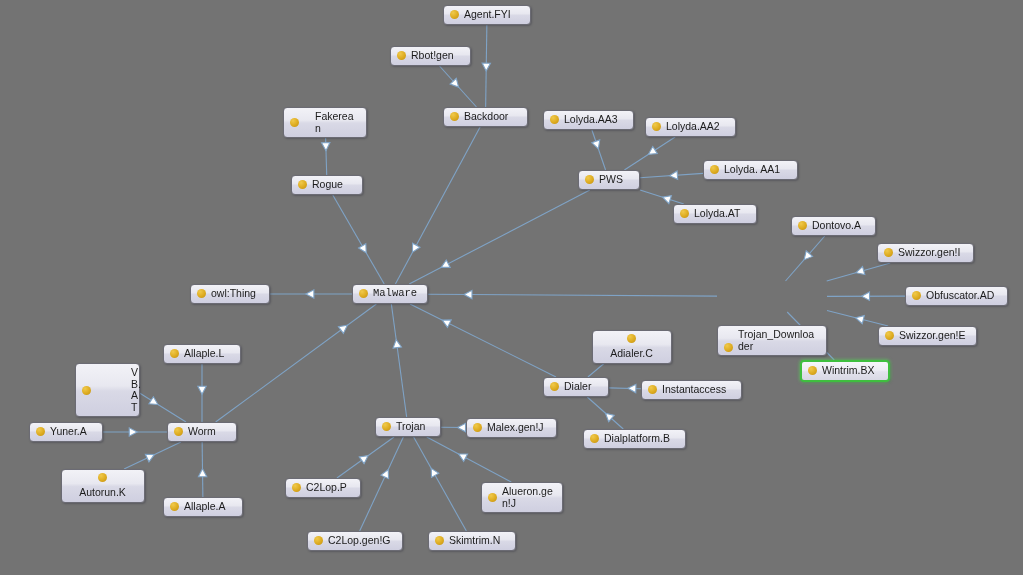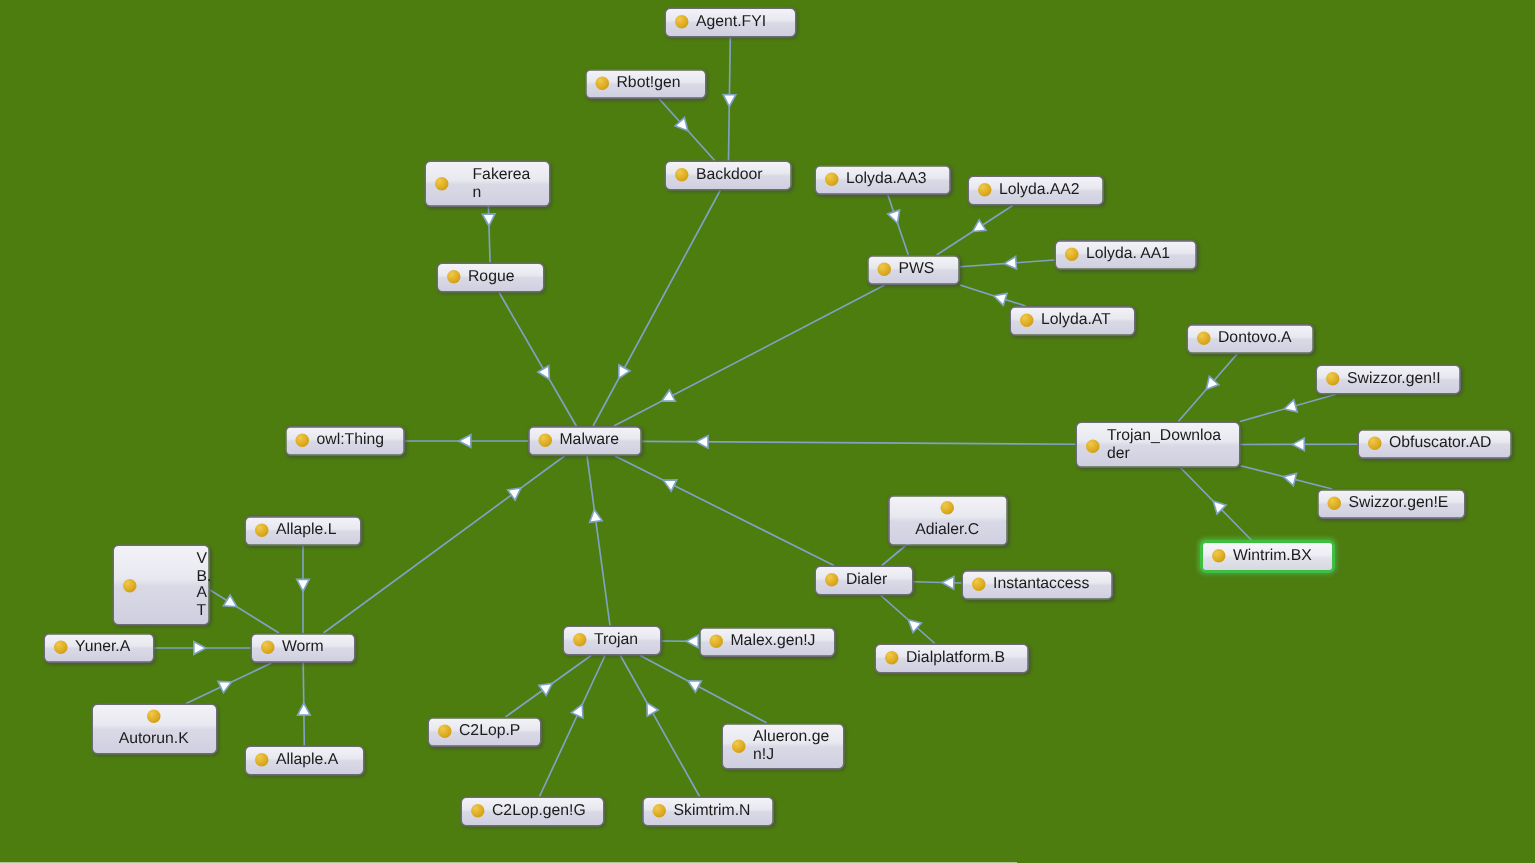--- a/index.html
+++ b/index.html
@@ -8,21 +8,21 @@
     padding: 0;
     background: #ffffff;
   }
   body {
     font-family: "Liberation Sans", sans-serif;
   }
   #canvas {
     position: relative;
     width: 1023px;
     height: 575px;
-    background: #4d7c0f;
+    background: #737373;
     overflow: hidden;
   }
   #edge-layer {
     position: absolute;
     left: 0;
     top: 0;
     width: 1023px;
     height: 575px;
     pointer-events: none;
   }
@@ -49,21 +49,22 @@
     border-radius: 50%;
     background: radial-gradient(circle at 34% 30%, #f0c94a 0%, #ddab20 55%, #c08f12 100%);
   }
   .node .label {
     display: block;
     white-space: normal;
     word-break: break-all;
   }
   .node.wrap {
     white-space: normal;
-    align-items: center;
+    align-items: flex-end;
+    margin-top: 44px;
   }
   .node.wrap .dot {
     margin-top: 1px;
   }
   .node.selected {
     border: 2px solid #3fbf3f;
     background: linear-gradient(to bottom, #f6f6fb 0%, #ededf4 45%, #e2e2ec 55%, #d8d8e4 100%);
     box-shadow: 0 0 3px 1px rgba(90,210,90,0.55), 1px 1px 2px rgba(60,60,70,0.35);
   }
 </style>
@@ -201,21 +202,21 @@
         <span class="label">Swizzor.gen!E</span>
       </div>
       <div class="node selected" style="left: 800px; top: 360px; width: 90px;">
         <span class="dot"></span>
         <span class="label">Wintrim.BX</span>
       </div>
       <div class="node" style="left: 190px; top: 284px; width: 80px;">
         <span class="dot"></span>
         <span class="label">owl:Thing</span>
       </div>
-      <div class="node" style="left: 352px; top: 284px; width: 76px;">
+      <div class="node" style="left: 352px; top: 284px; width: 76px; font-family: Liberation Mono, monospace;">
         <span class="dot"></span>
         <span class="label">Malware</span>
       </div>
       <div class="node" style="left: 592px; top: 330px; width: 80px; flex-direction: column;">
         <span class="dot"></span>
         <span class="label">Adialer.C</span>
       </div>
       <div class="node" style="left: 543px; top: 377px; width: 66px;">
         <span class="dot"></span>
         <span class="label">Dialer</span>

